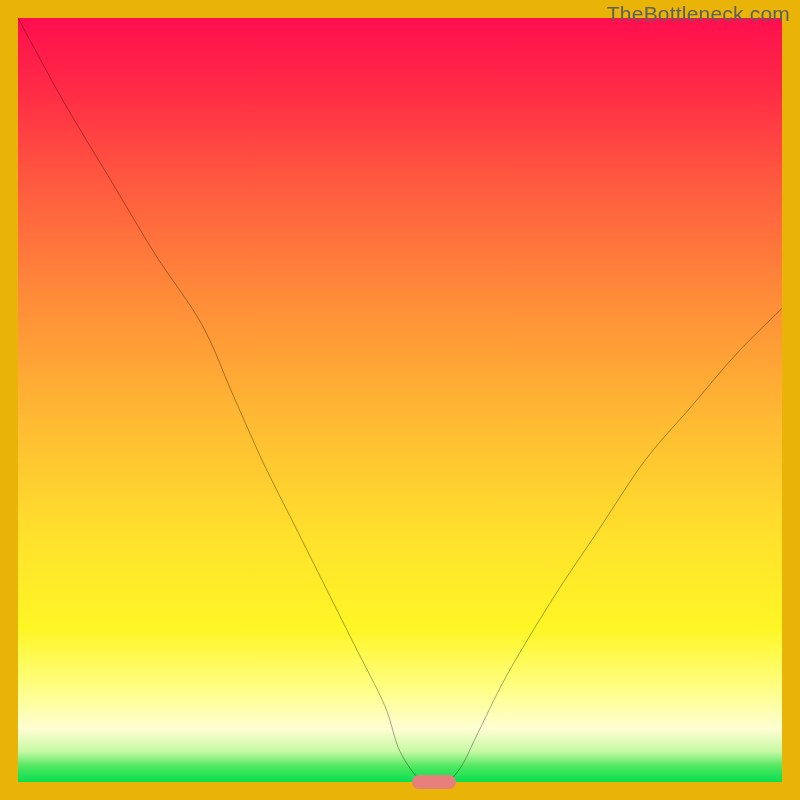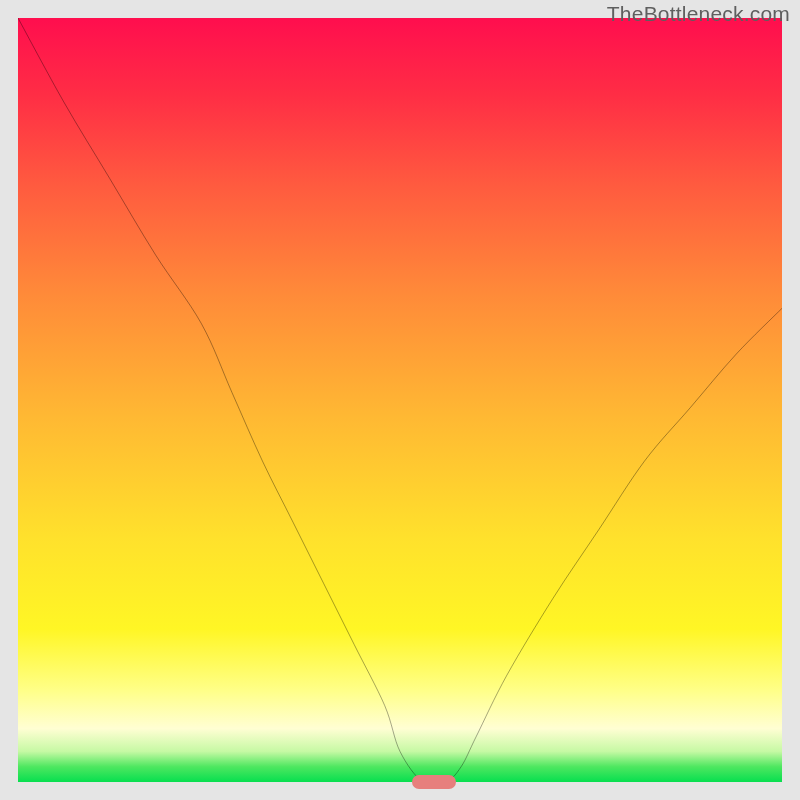--- a/index.html
+++ b/index.html
@@ -8,21 +8,21 @@
     width: 800px;
     height: 800px;
     overflow: hidden;
     background: #000;
     font-family: Arial, Helvetica, sans-serif;
   }
   .stage {
     position: relative;
     width: 800px;
     height: 800px;
-    background: #e5e5e5;
+    background: #eab308;
   }
   .plot {
     position: absolute;
     left: 18px;
     top: 18px;
     width: 764px;
     height: 764px;
     background: linear-gradient(
       to bottom,
       #ff0e4e 0%,

